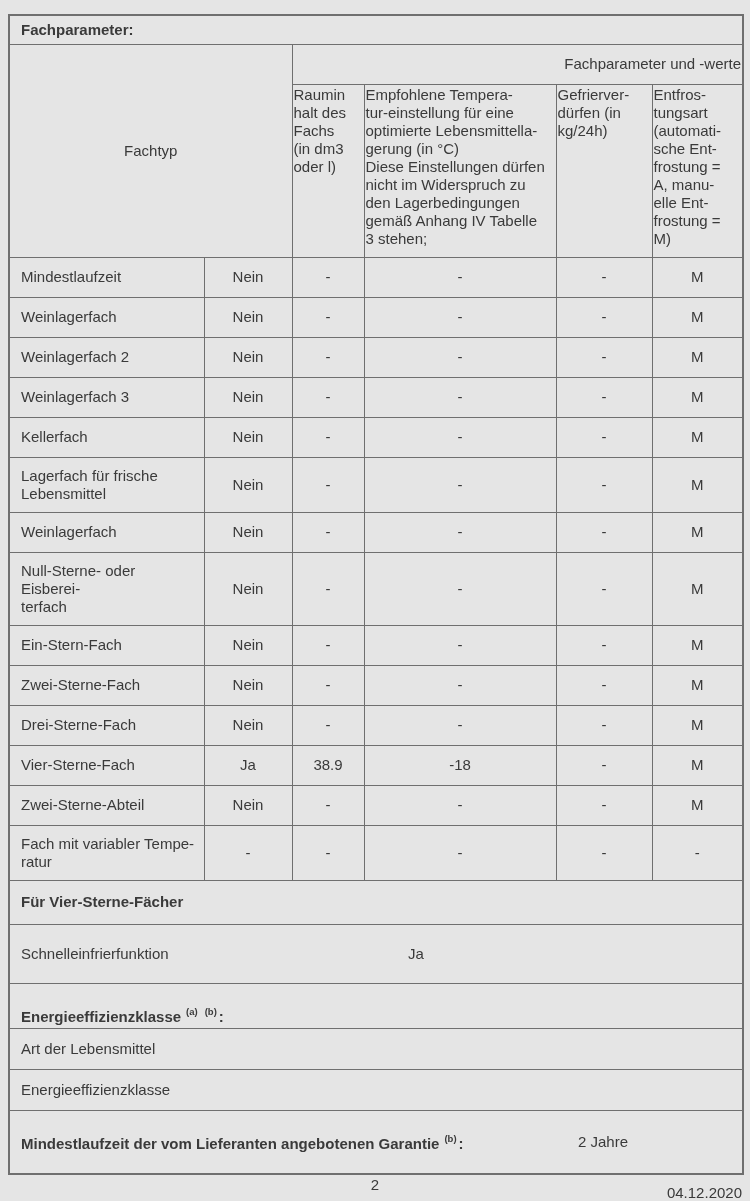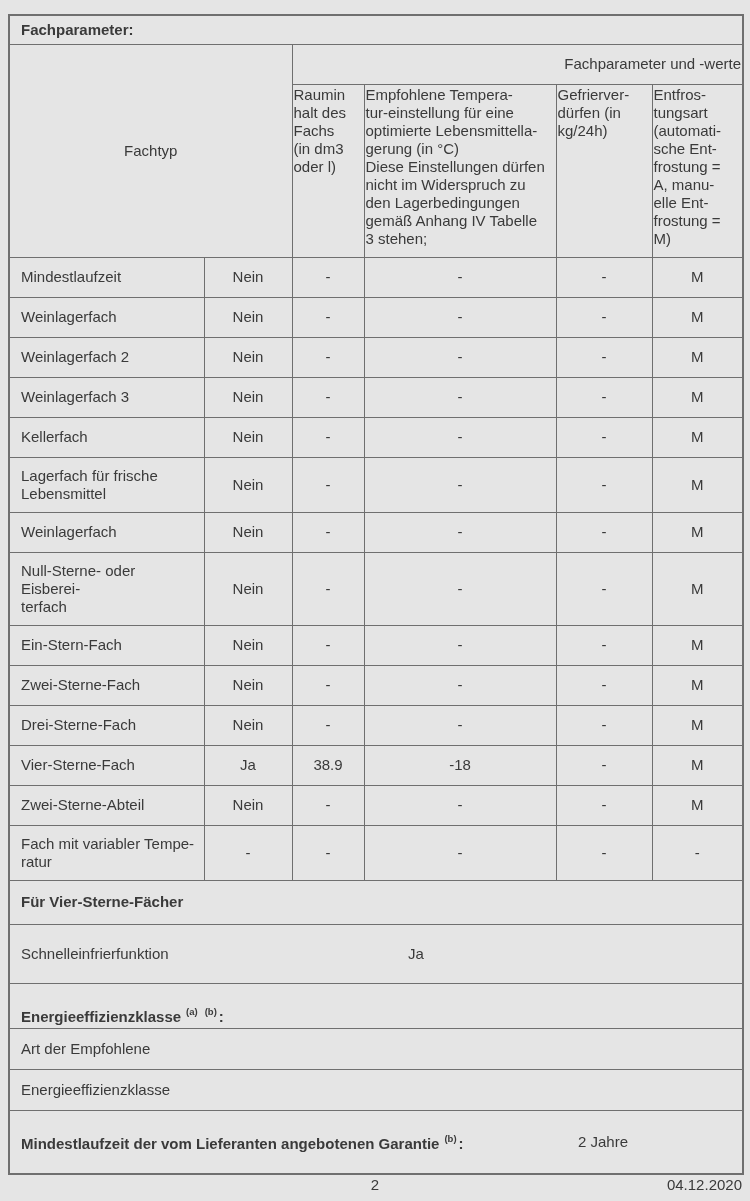--- a/index.html
+++ b/index.html
@@ -41,21 +41,21 @@
   sup.fn {
     font-size:9.5px; font-weight:bold; position:relative; top:-1px;
     vertical-align:super; margin:0 2px 0 5px; letter-spacing:0;
   }
   .colon { font-weight:bold; }
   .footer {
     position:absolute; left:8px; top:1176px; width:734px; height:20px;
     font-size:15px; color:#3a3a3a;
   }
   .footer .pagenum { position:absolute; left:0; width:100%; text-align:center; }
-  .footer .date { position:absolute; right:0; }
+  .footer .date { position:absolute; right:0;margin-top:8px; }
 </style>
 </head>
 <body>
 
 <div class="page">
   <table class="main">
     <colgroup>
       <col style="width:195px">
         <col style="width:88px">
         <col style="width:72px">
@@ -226,21 +226,21 @@
         <span>Schnelleinfrierfunktion</span>
         <span class="floating-value">Ja</span>
       </td>
     </tr>
     <tr class="section-row h41">
       <td colspan="6">
         <span class="bold">Energieeffizienzklasse</span><sup class="fn">(a)</sup><sup class="fn">(b)</sup><span class="colon">:</span>
       </td>
     </tr>
     <tr class="section-row h41">
-      <td colspan="6">Art der Empfohlene</td>
+      <td colspan="6">Art der Lebensmittel</td>
     </tr>
     <tr class="section-row h41">
       <td colspan="6">Energieeffizienzklasse</td>
     </tr>
     <tr class="section-row h40">
       <td colspan="6">
         <span class="bold">Mindestlaufzeit der vom Lieferanten angebotenen Garantie</span><sup class="fn">(b)</sup><span class="colon">:</span>
         <span class="warranty-value">2 Jahre</span>
       </td>
     </tr>

